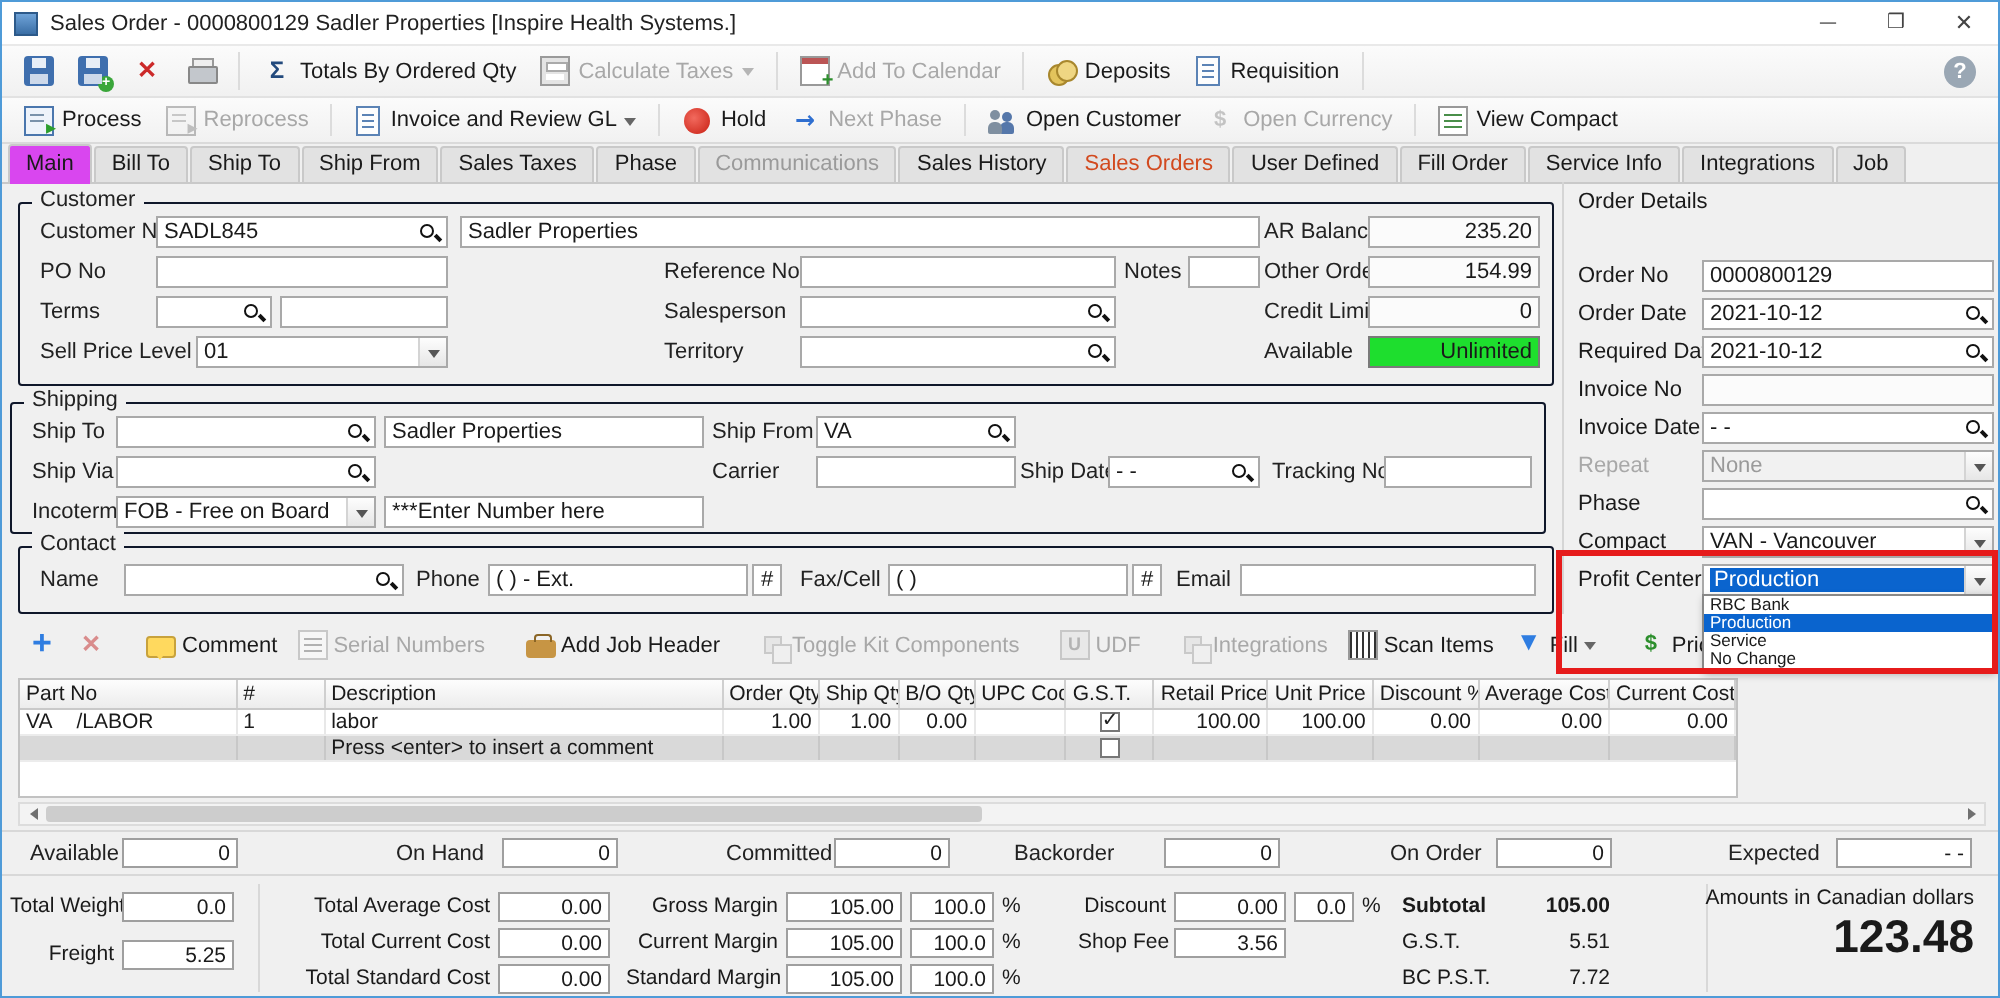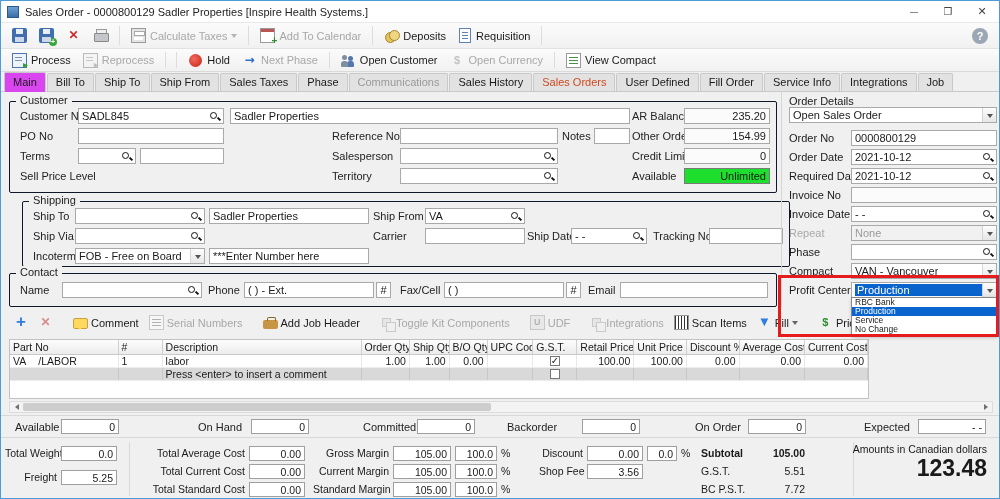--- a/index.html
+++ b/index.html
@@ -160,20 +160,24 @@
           <span class="badge"></span>
         </span>
       </span>
     <span class="tbtn">
         <span class="ic ic-del"></span>
       </span>
     <span class="tbtn">
         <span class="ic ic-print"></span>
       </span>
     <span class="tsep"></span>
+    <span class="tbtn">
+        <span class="ic ic-sigma"></span>
+        <span>Totals By Ordered Qty</span>
+      </span>
     <span class="tbtn dtext">
         <span class="ic ic-calc"></span>
         <span>Calculate Taxes</span>
         <span class="caret"></span>
       </span>
     <span class="tsep"></span>
     <span class="tbtn dtext">
         <span class="ic ic-calendar"></span>
         <span>Add To Calendar</span>
       </span>
@@ -196,20 +200,25 @@
   <div class="tb tb2">
     <span class="tbtn">
         <span class="ic ic-process"></span>
         <span>Process</span>
       </span>
     <span class="tbtn disabled">
         <span class="ic ic-process"></span>
         <span>Reprocess</span>
       </span>
     <span class="tsep"></span>
+    <span class="tbtn">
+        <span class="ic ic-doc"></span>
+        <span>Invoice and Review GL</span>
+        <span class="caret"></span>
+      </span>
     <span class="tsep"></span>
     <span class="tbtn">
         <span class="ic ic-hold"></span>
         <span>Hold</span>
       </span>
     <span class="tbtn dtext">
         <span class="ic ic-next"></span>
         <span>Next Phase</span>
       </span>
     <span class="tsep"></span>
@@ -272,20 +281,24 @@
         <span class="v"></span>
         <span class="mag"></span>
       </div>
     <div class="inp" style="left:130px;top:46px;width:84px"></div>
     <span class="lbl" style="left:322px;top:46px">Salesperson</span>
     <div class="inp" style="left:390px;top:46px;width:158px">
         <span class="v"></span>
         <span class="mag"></span>
       </div>
     <span class="lbl" style="left:10px;top:66px">Sell Price Level</span>
+    <div class="combo" style="left:88px;top:66px;width:126px">
+        <span class="v">01</span>
+        <span class="ca"></span>
+      </div>
     <span class="lbl" style="left:322px;top:66px">Territory</span>
     <div class="inp" style="left:390px;top:66px;width:158px">
         <span class="v"></span>
         <span class="mag"></span>
       </div>
     <span class="lbl" style="left:622px;top:6px">AR Balance</span>
     <div class="inp num ro" style="left:674px;top:6px;width:86px">
         <span class="v">235.20</span>
       </div>
     <span class="lbl" style="left:622px;top:26px">Other Orders</span>
@@ -295,21 +308,21 @@
     <span class="lbl" style="left:622px;top:46px">Credit Limit</span>
     <div class="inp num ro" style="left:674px;top:46px;width:86px">
         <span class="v">0</span>
       </div>
     <span class="lbl" style="left:622px;top:66px">Available</span>
     <div class="inp num avail" style="left:674px;top:66px;width:86px">
         <span class="v">Unlimited</span>
       </div>
   </div>
 
-  <div class="grp" style="left:21px;top:200px;width:768px;height:66px">
+  <div class="grp" style="left:4px;top:200px;width:768px;height:66px">
     <span class="gtitle">Shipping</span>
     <span class="lbl" style="left:10px;top:6px">Ship To</span>
     <div class="inp" style="left:52px;top:6px;width:130px">
         <span class="v"></span>
         <span class="mag"></span>
       </div>
     <div class="inp" style="left:186px;top:6px;width:160px">
         <span class="v">Sadler Properties</span>
       </div>
     <span class="lbl" style="left:350px;top:6px">Ship From</span>
@@ -368,24 +381,20 @@
       </div>
     <span class="lbl" style="left:578px;top:8px">Email</span>
     <div class="inp" style="left:610px;top:8px;width:148px">
         <span class="v"></span>
       </div>
   </div>
 
   <div class="odpanel">
     <span class="vline"></span>
     <span class="odlbl" style="top:2px">Order Details</span>
-    <div class="combo" style="left:8px;top:16px;width:208px">
-        <span class="v">Open Sales Order</span>
-        <span class="ca"></span>
-      </div>
     <span class="odlbl" style="top:39px">Order No</span>
     <div class="inp" style="left:70px;top:39px;width:146px">
         <span class="v">0000800129</span>
       </div>
     <span class="odlbl" style="top:58px">Order Date</span>
     <div class="inp" style="left:70px;top:58px;width:146px">
         <span class="v">2021-10-12</span>
         <span class="mag"></span>
       </div>
     <span class="odlbl" style="top:77px">Required Date</span>

